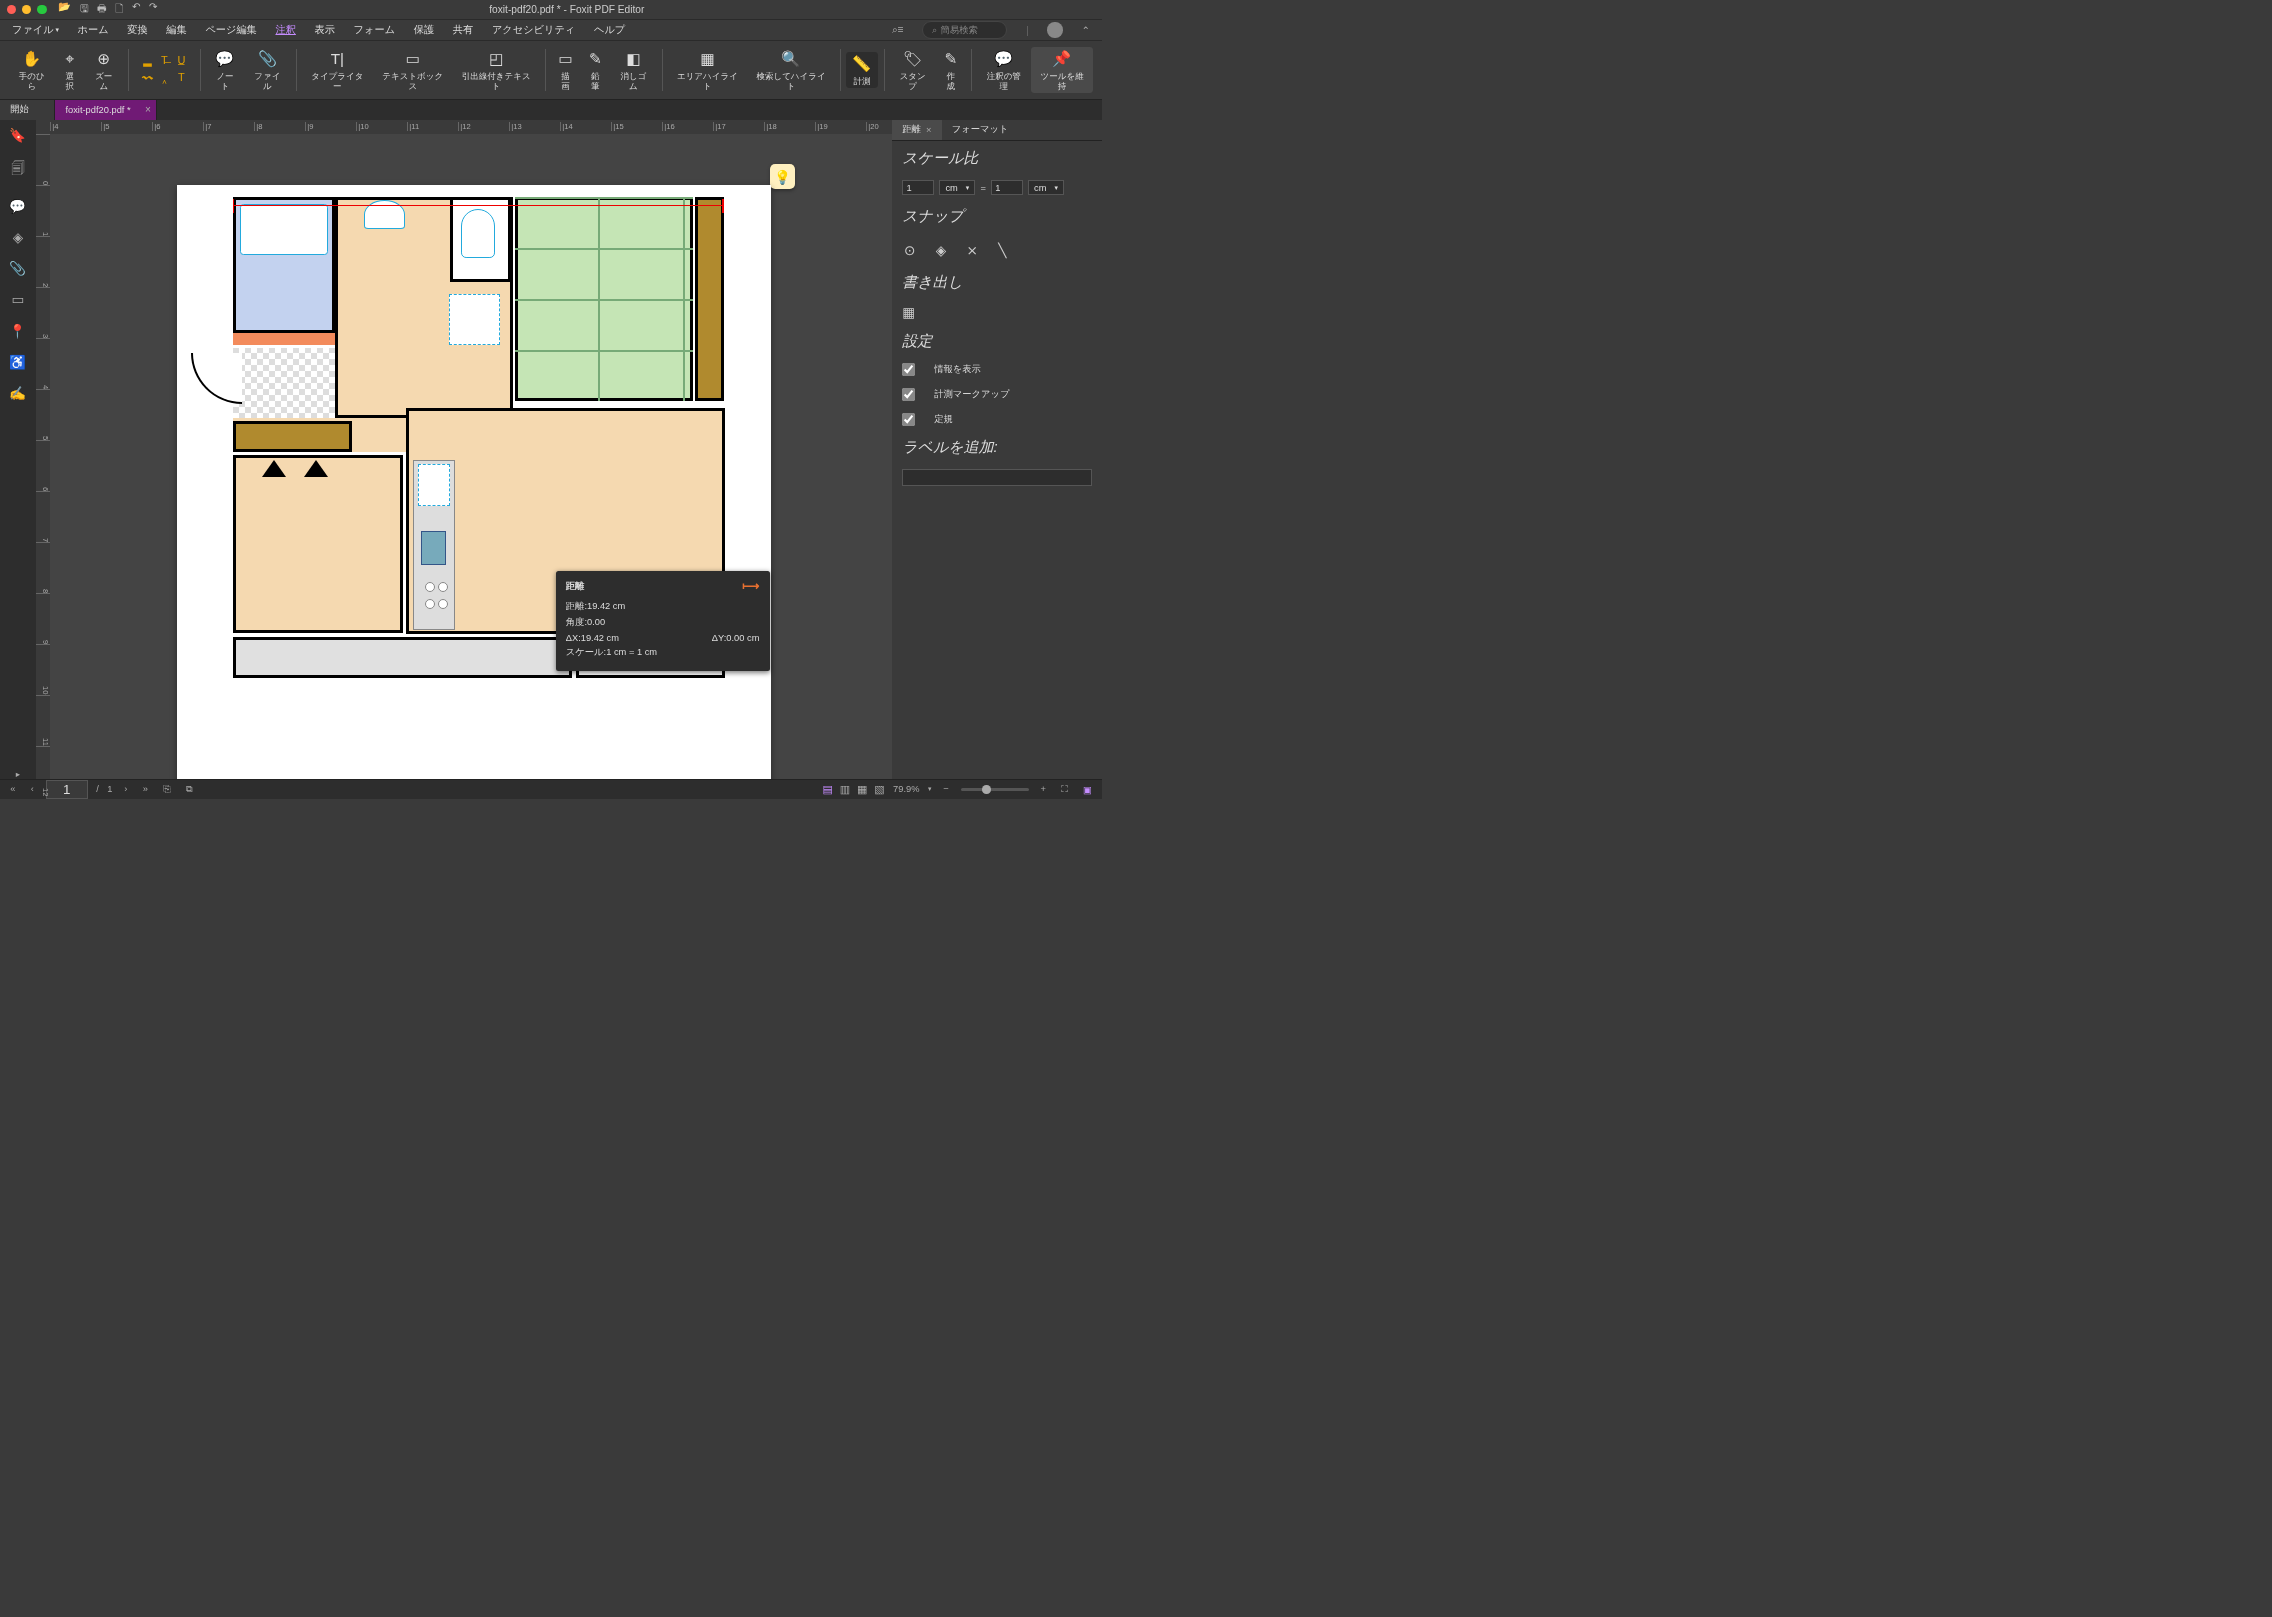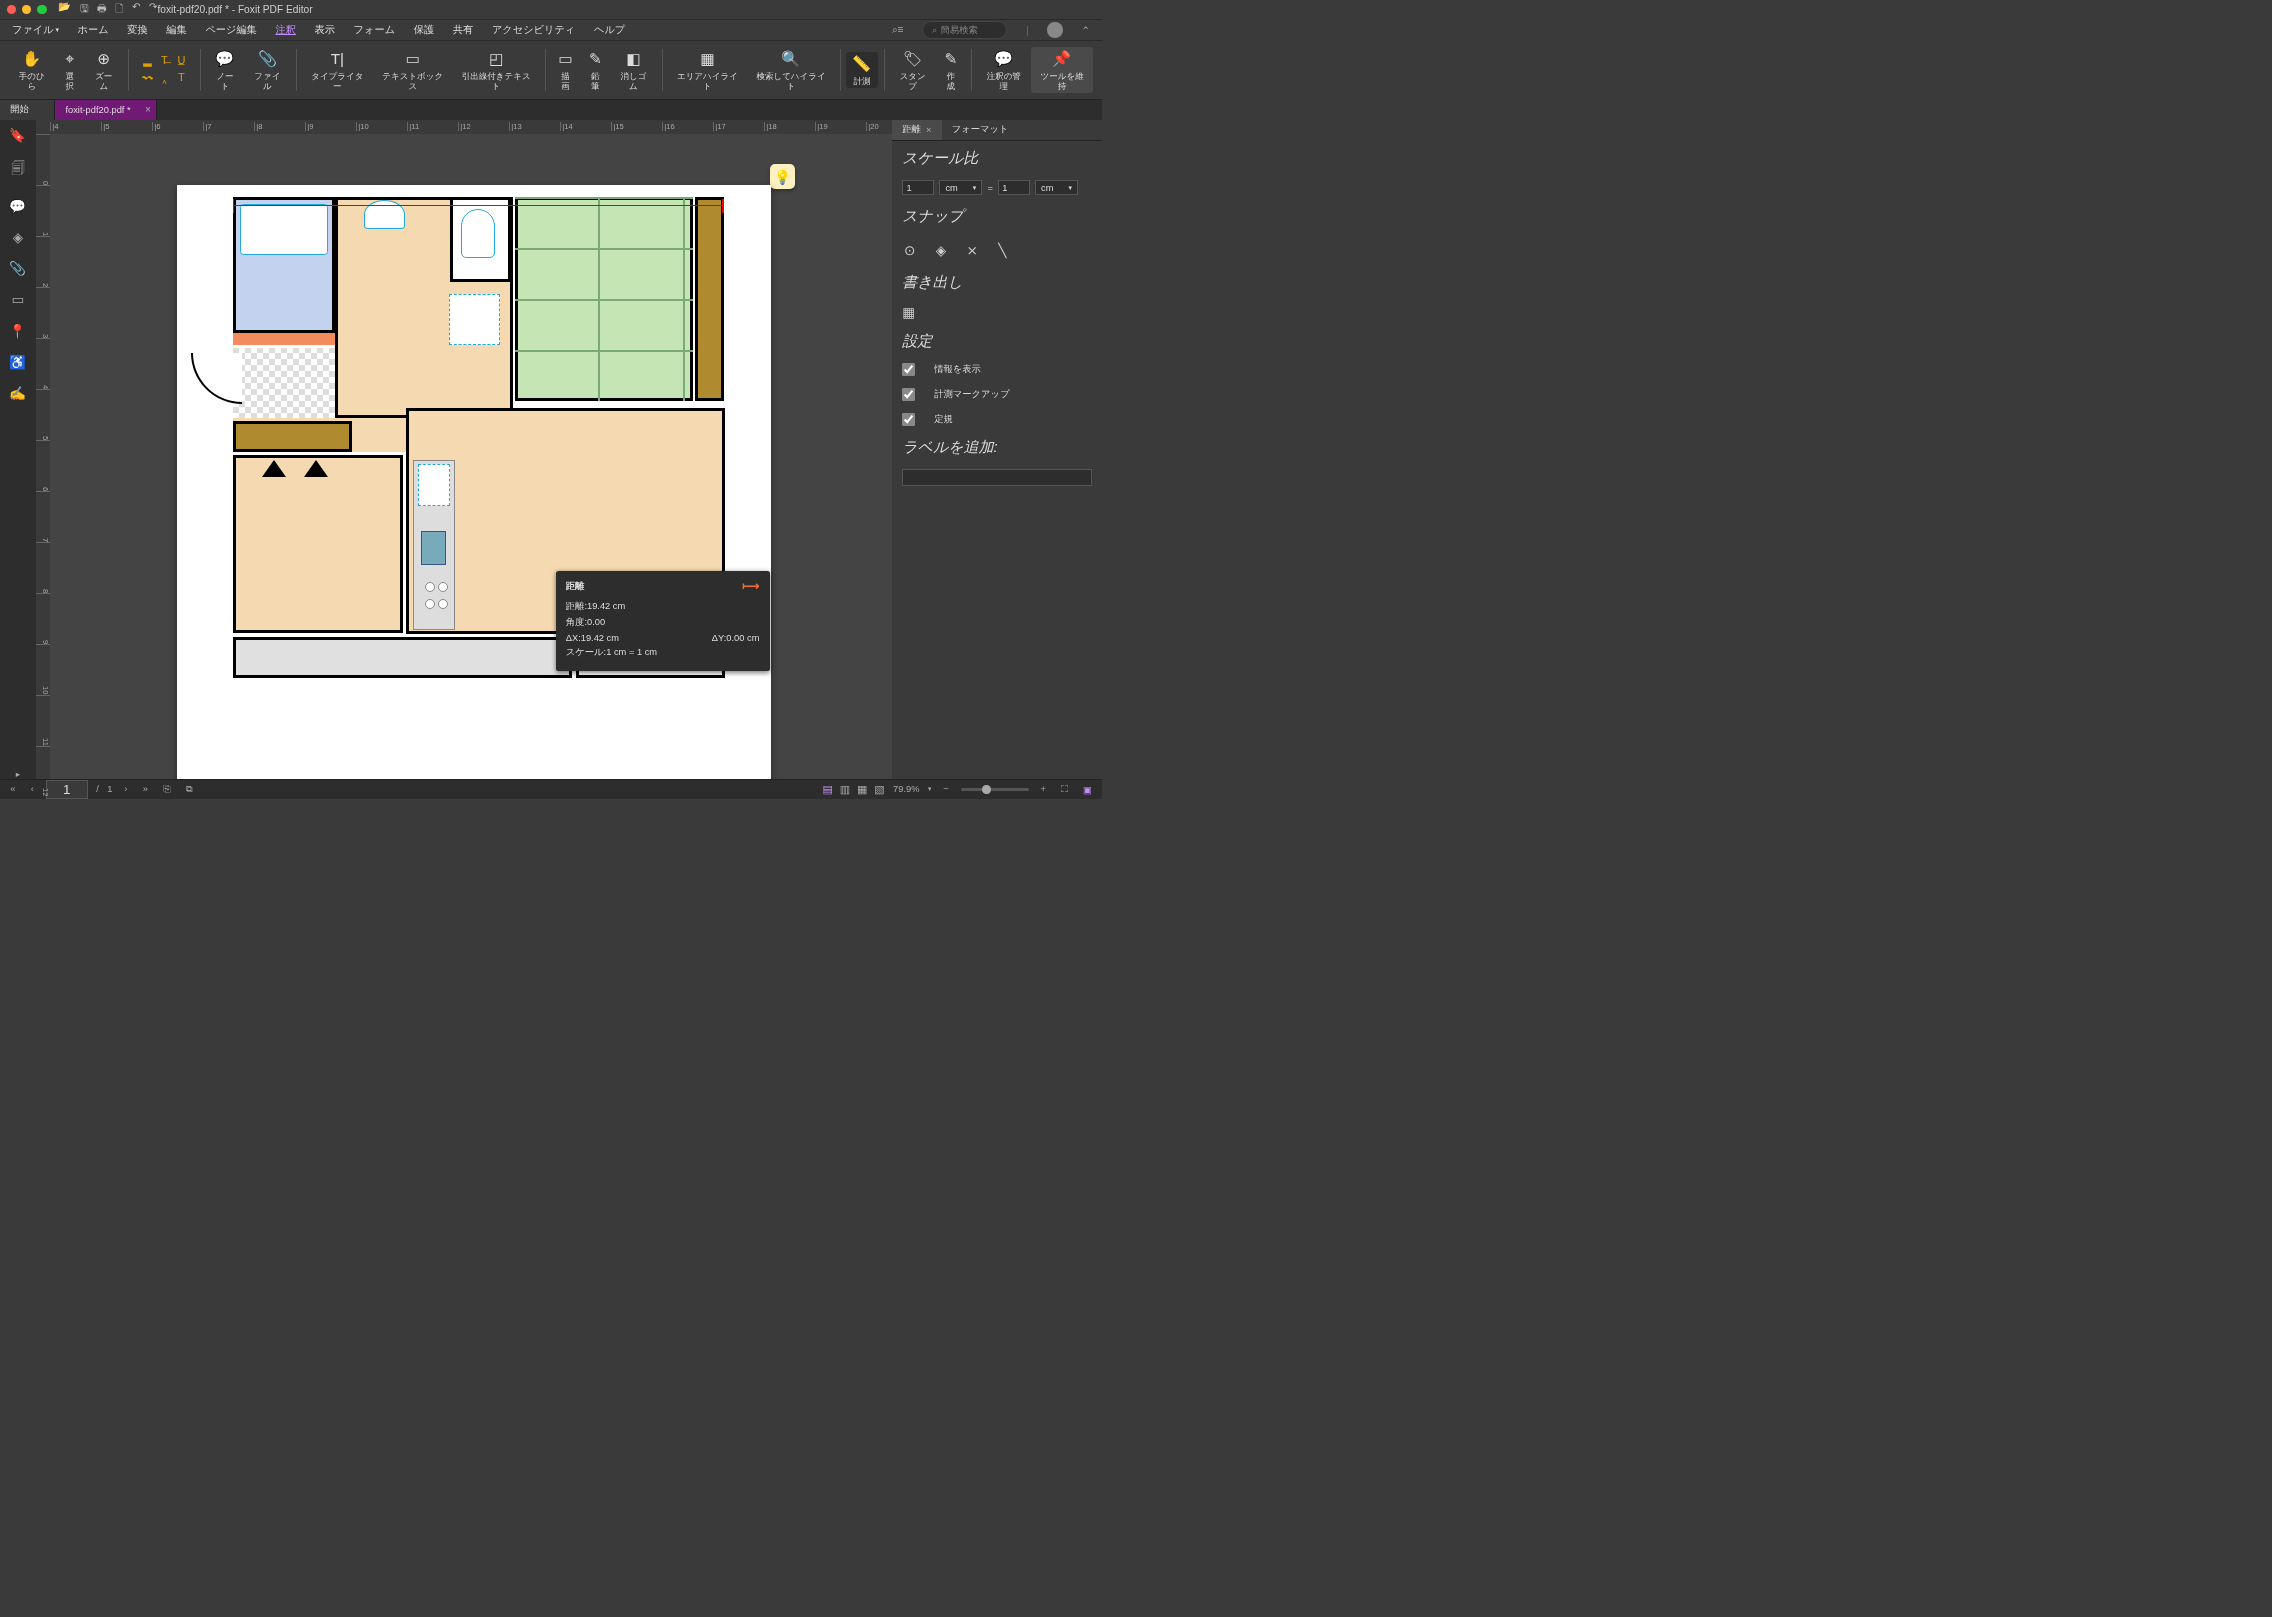--- a/index.html
+++ b/index.html
@@ -5,21 +5,21 @@
 * { box-sizing: border-box; margin: 0; padding: 0; font-family: -apple-system, "Helvetica Neue", Arial, sans-serif; }
 body { background: #3a3a3a; color: #ddd; font-size: 10.2px; overflow: hidden; }
 .window { width: 1102px; height: 799px; background: #3a3a3a; display: flex; flex-direction: column; }
 
 
 .titlebar { height: 20.4px; background: #3a3a3a; display: flex; align-items: center; padding: 0 6.8px; border-bottom: 0.8px solid #2a2a2a; }
 .traffic { display: flex; gap: 6px; }
 .traffic .dot { width: 9.3px; height: 9.3px; border-radius: 50%; }
 .dot.red { background: #ff5f56; } .dot.yellow { background: #ffbd2e; } .dot.green { background: #27c93f; }
 .title-icons { margin-left: 12px; display: flex; gap: 8.5px; color: #bbb; }
-.title { flex: 1; text-align: left; color: #ccc; font-size: 10.2px; }
+.title { flex: 1; text-align: center; color: #ccc; font-size: 10.2px; }
 
 
 .menubar { height: 20.4px; background: #3a3a3a; display: flex; align-items: center; padding: 0 12px; gap: 18.7px; border-bottom: 0.8px solid #2a2a2a; }
 .menubar .menu-item { font-size: 10.2px; color: #ddd; cursor: pointer; display:flex; align-items:center; gap:1.7px;}
 .menubar .menu-item.active { color: #c58cff; text-decoration: underline; }
 .menubar .spacer { flex: 1; }
 .search-box { background: #2d2d2d; border: 0.8px solid #444; border-radius: 9.3px; padding: 1.7px 8.5px; color: #888; font-size: 9.3px; width: 85px; display:flex; align-items:center; gap:3.4px;}
 .avatar { width: 15.3px; height: 15.3px; border-radius: 50%; background: #888; }
 
 
@@ -78,21 +78,21 @@
 
 .right-panel { width: 210px; background: #3a3a3a; display: flex; flex-direction: column; font-size: 9.3px; }
 .rp-tabs { height: 20.4px; display: flex; border-bottom: 0.8px solid #222; }
 .rp-tab { padding: 0 10.2px; display: flex; align-items: center; cursor: pointer; color: #ddd; }
 .rp-tab.active { background: #4a4a4a; }
 .rp-tab .close { margin-left: 5.1px; color: #aaa; }
 .rp-body { padding: 8.5px 10.2px; display: flex; flex-direction: column; gap: 12px; overflow: auto; }
 .rp-section-title { font-size: 15px; color: #ddd; font-style: italic; }
 .scale-row { display: flex; align-items: center; gap: 5.1px; }
 .scale-row input { width: 32px; background: #2d2d2d; border: 0.8px solid #555; color: #ddd; padding: 1.7px 3.4px; font-size: 9.3px; }
-.scale-row .unit { background: #2d2d2d; border: 0.8px solid #555; padding: 1.7px 5.1px; font-size: 9.3px; display:flex; align-items:center; gap:15px;}
+.scale-row .unit { background: #2d2d2d; border: 0.8px solid #555; padding: 1.7px 5.1px; font-size: 9.3px; display:flex; align-items:center; gap:8px;}
 .snap-icons { display: flex; gap: 20.4px; color: #ccc; font-size: 13.6px; padding: 3.4px 1.7px; }
 .check { display: flex; align-items: center; gap: 19px; }
 .check input { accent-color: #888; }
 .label-input { background: #2d2d2d; border: 0.8px solid #555; height: 17px; width: 100%; }
 
 
 .statusbar { height: 20.4px; background: #2d2d2d; display: flex; align-items: center; padding: 0 6.8px; gap: 8.5px; color: #aaa; font-size: 9.3px; border-top: 0.8px solid #222; }
 .statusbar .page-input { width: 42px; background: #3a3a3a; border: 0.8px solid #555; color: #ddd; text-align: center; padding: 0.8px; }
 .statusbar .spacer { flex: 1; }
 .statusbar .view-icons { display: flex; gap: 6.8px; font-size: 11px; }

